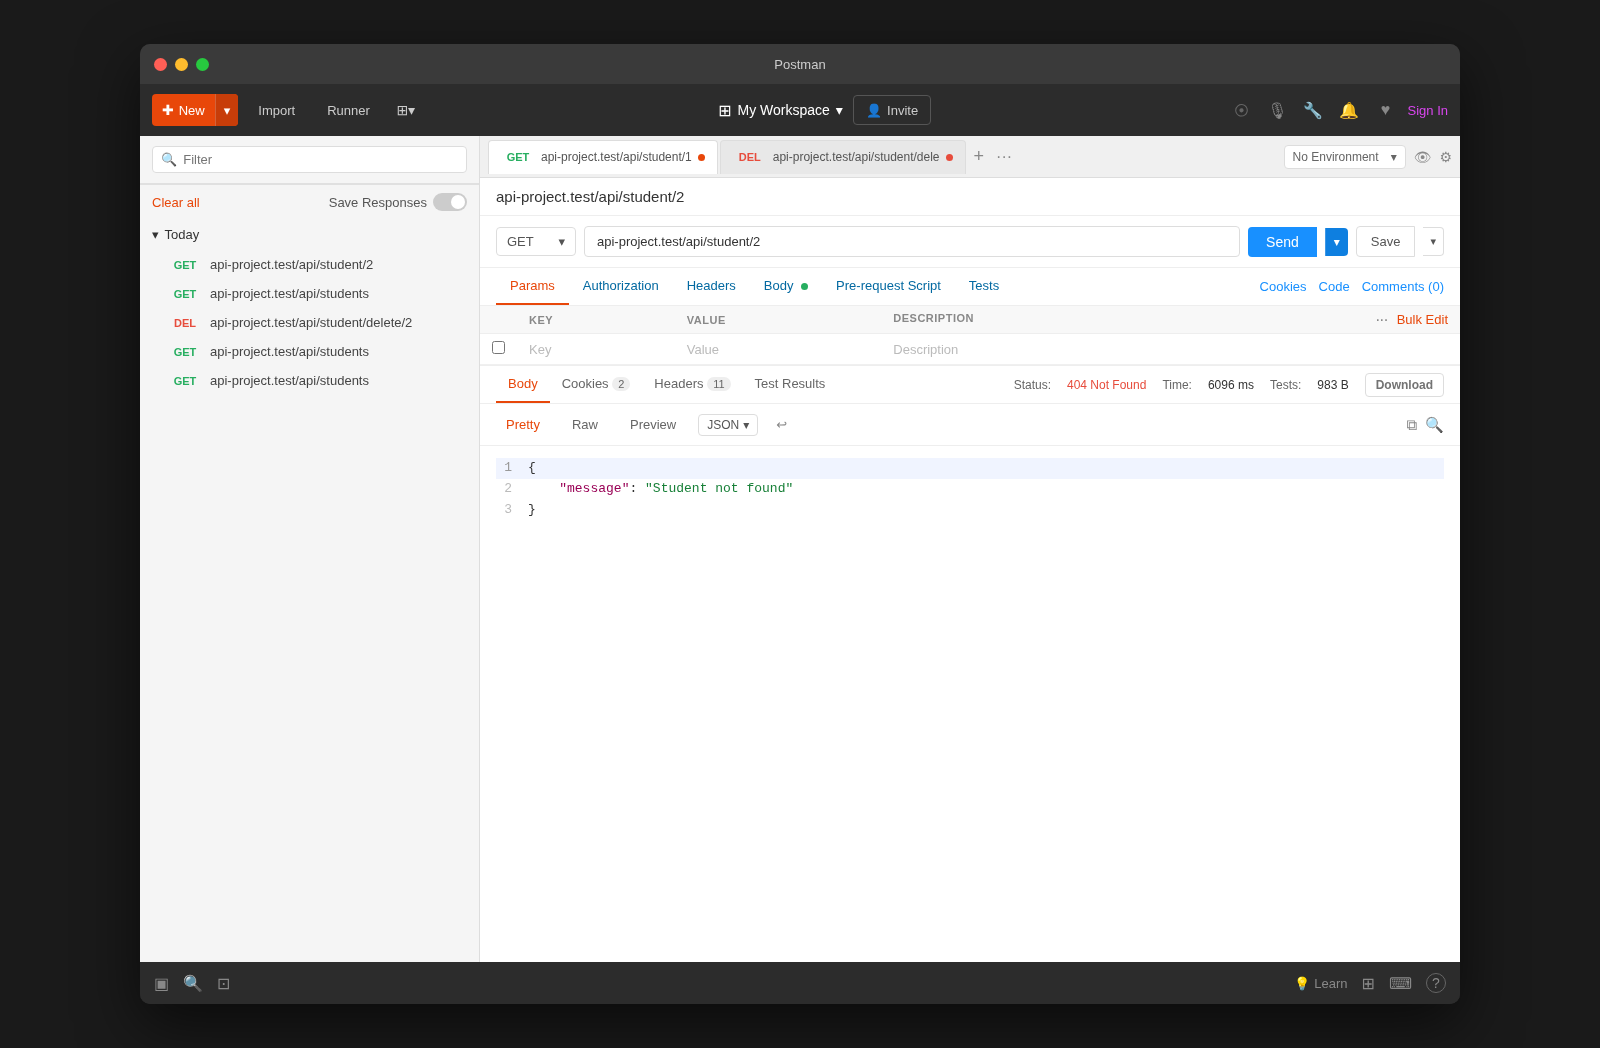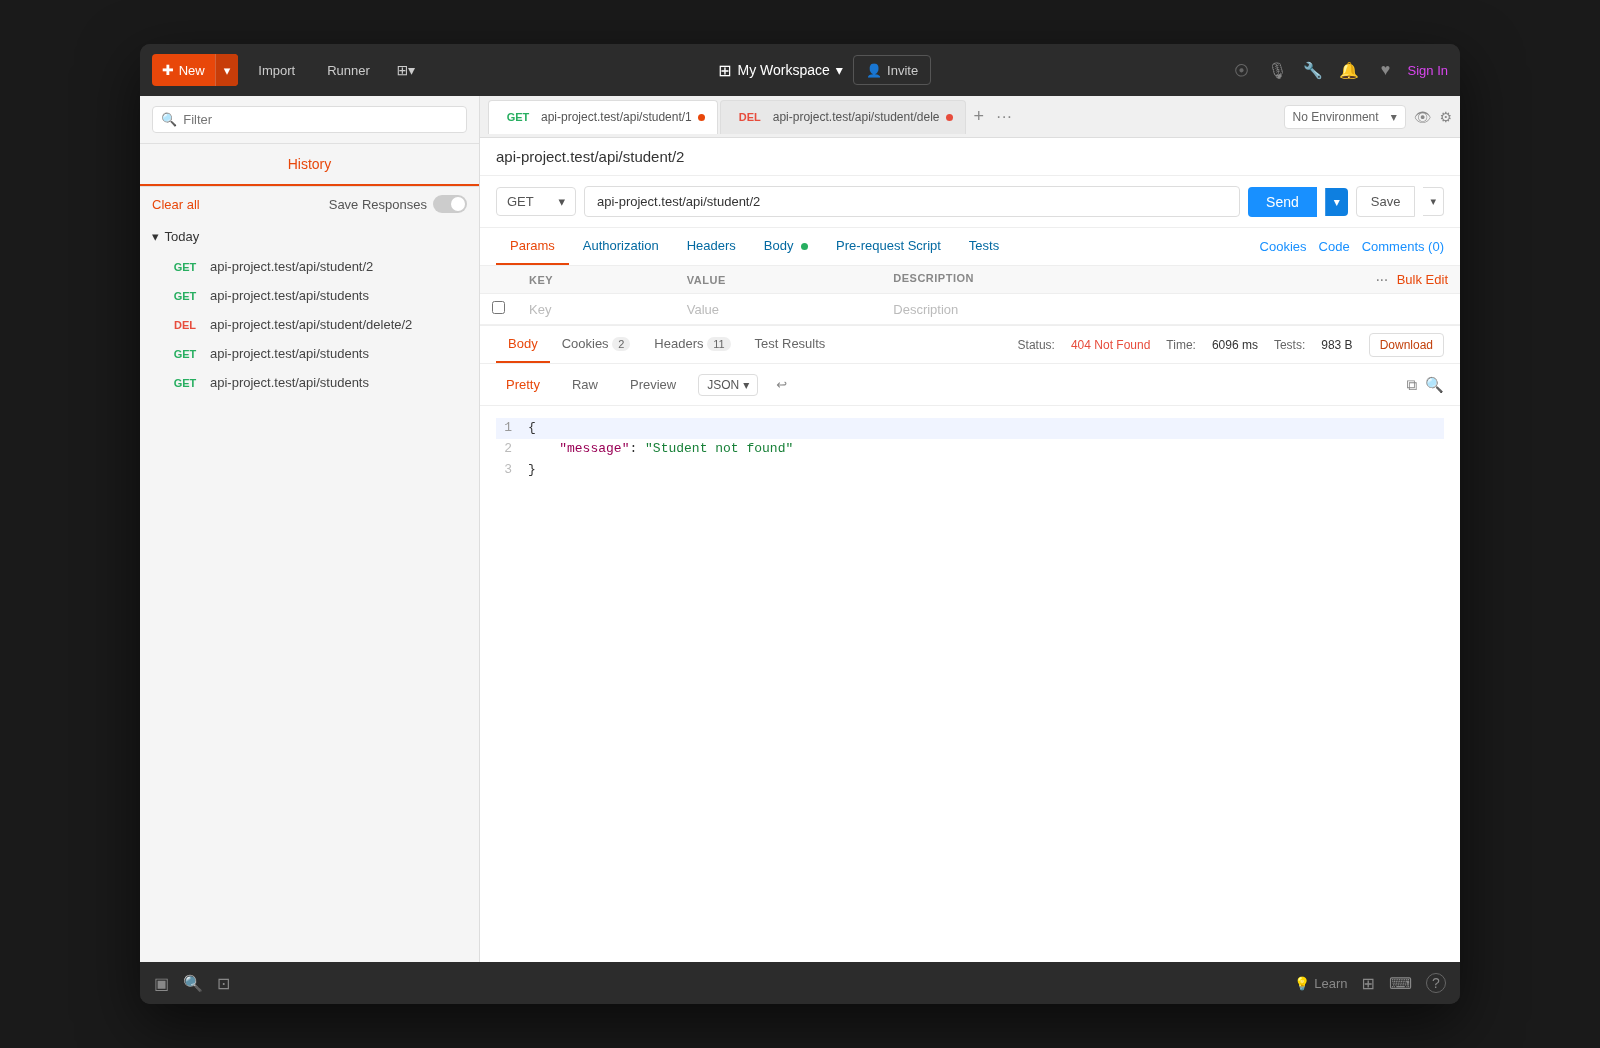--- a/index.html
+++ b/index.html
@@ -551,22 +551,23 @@
       color: #666;
     }
     .status-404 { color: #e74c3c; font-weight: 500; }
     .status-num { color: #333; }
     .download-btn {
       background: white;
       border: 1px solid #ddd;
       border-radius: 4px;
       padding: 4px 10px;
       font-size: 12px;
-      color: #c2410c;
-      cursor: pointer;
+      color: #737373;
+      cursor: pointer;
+      font-weight: bold;
     }
     
     .resp-view-tabs {
       display: flex;
       align-items: center;
       padding: 8px 16px;
       gap: 12px;
       border-bottom: 1px solid #eee;
     }
     .resp-view-tab {
@@ -660,20 +661,28 @@
       align-items: center;
       gap: 4px;
     }
     .active-line-row { background: #f0f4ff; }
   </style>
 </head>
 <body>
 
 <div class="window">
 
+  <div class="titlebar">
+    <div class="titlebar-buttons">
+      <div class="tb-btn tb-close"></div>
+      <div class="tb-btn tb-min"></div>
+      <div class="tb-btn tb-max"></div>
+    </div>
+    <span class="titlebar-title">Postman</span>
+  </div>
 
   <div class="toolbar">
     <button class="btn-new">
       <span class="btn-new-main">
         <span style="font-size:14px;">✚</span>
         <span>New</span>
       </span>
       <span class="btn-new-arrow">▾</span>
     </button>
     <button class="btn-toolbar">Import</button>
@@ -708,21 +717,20 @@
 
     <div class="sidebar">
       <div class="sidebar-search">
         <div class="search-input-wrap">
           <span style="color:#999; font-size:13px;">🔍</span>
           <input type="text" placeholder="Filter" style="">
         </div>
       </div>
 
       <div class="sidebar-tabs">
-        <div class="sidebar-tab active">History</div>
       </div>
 
       <div class="sidebar-actions">
         <button class="clear-all-btn">Clear all</button>
         <div class="save-responses">
           <span>Save Responses</span>
           <div class="toggle"></div>
         </div>
       </div>
 

